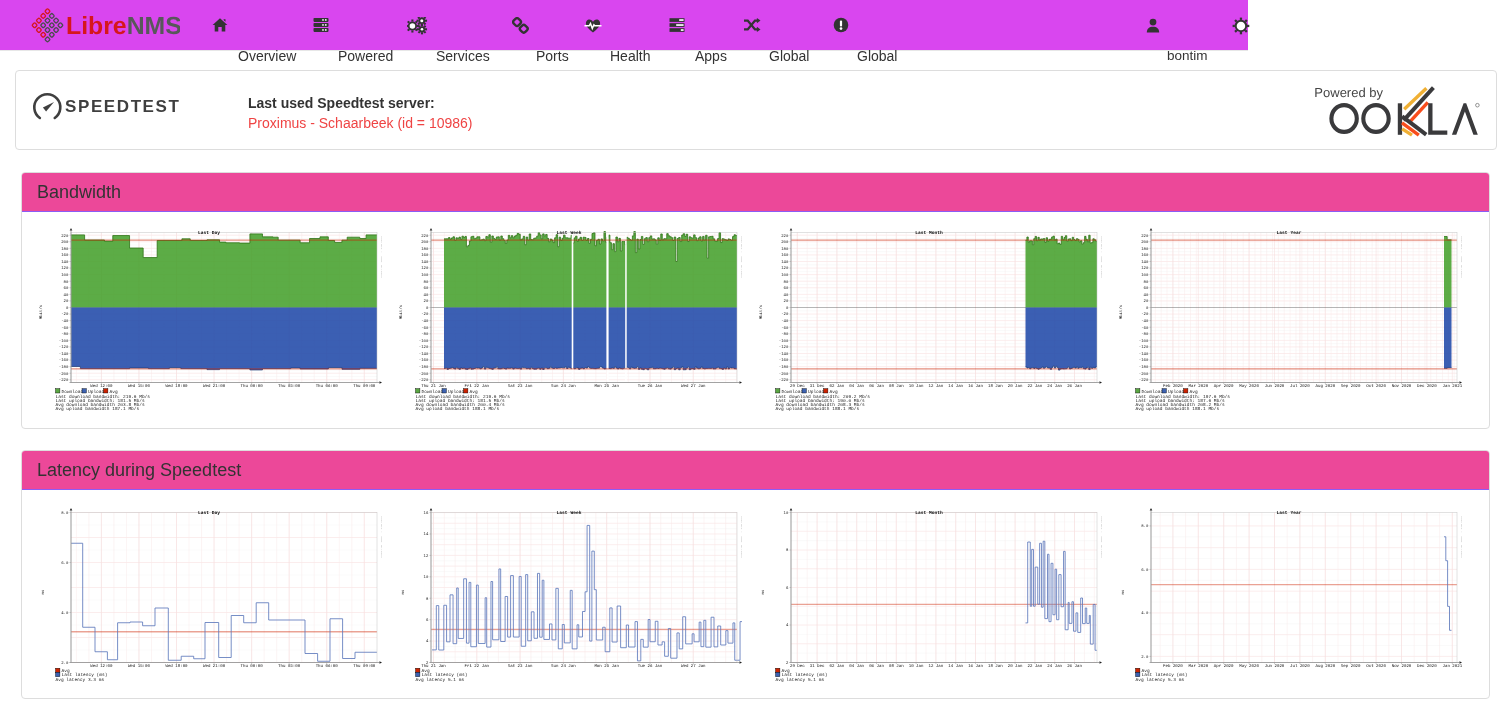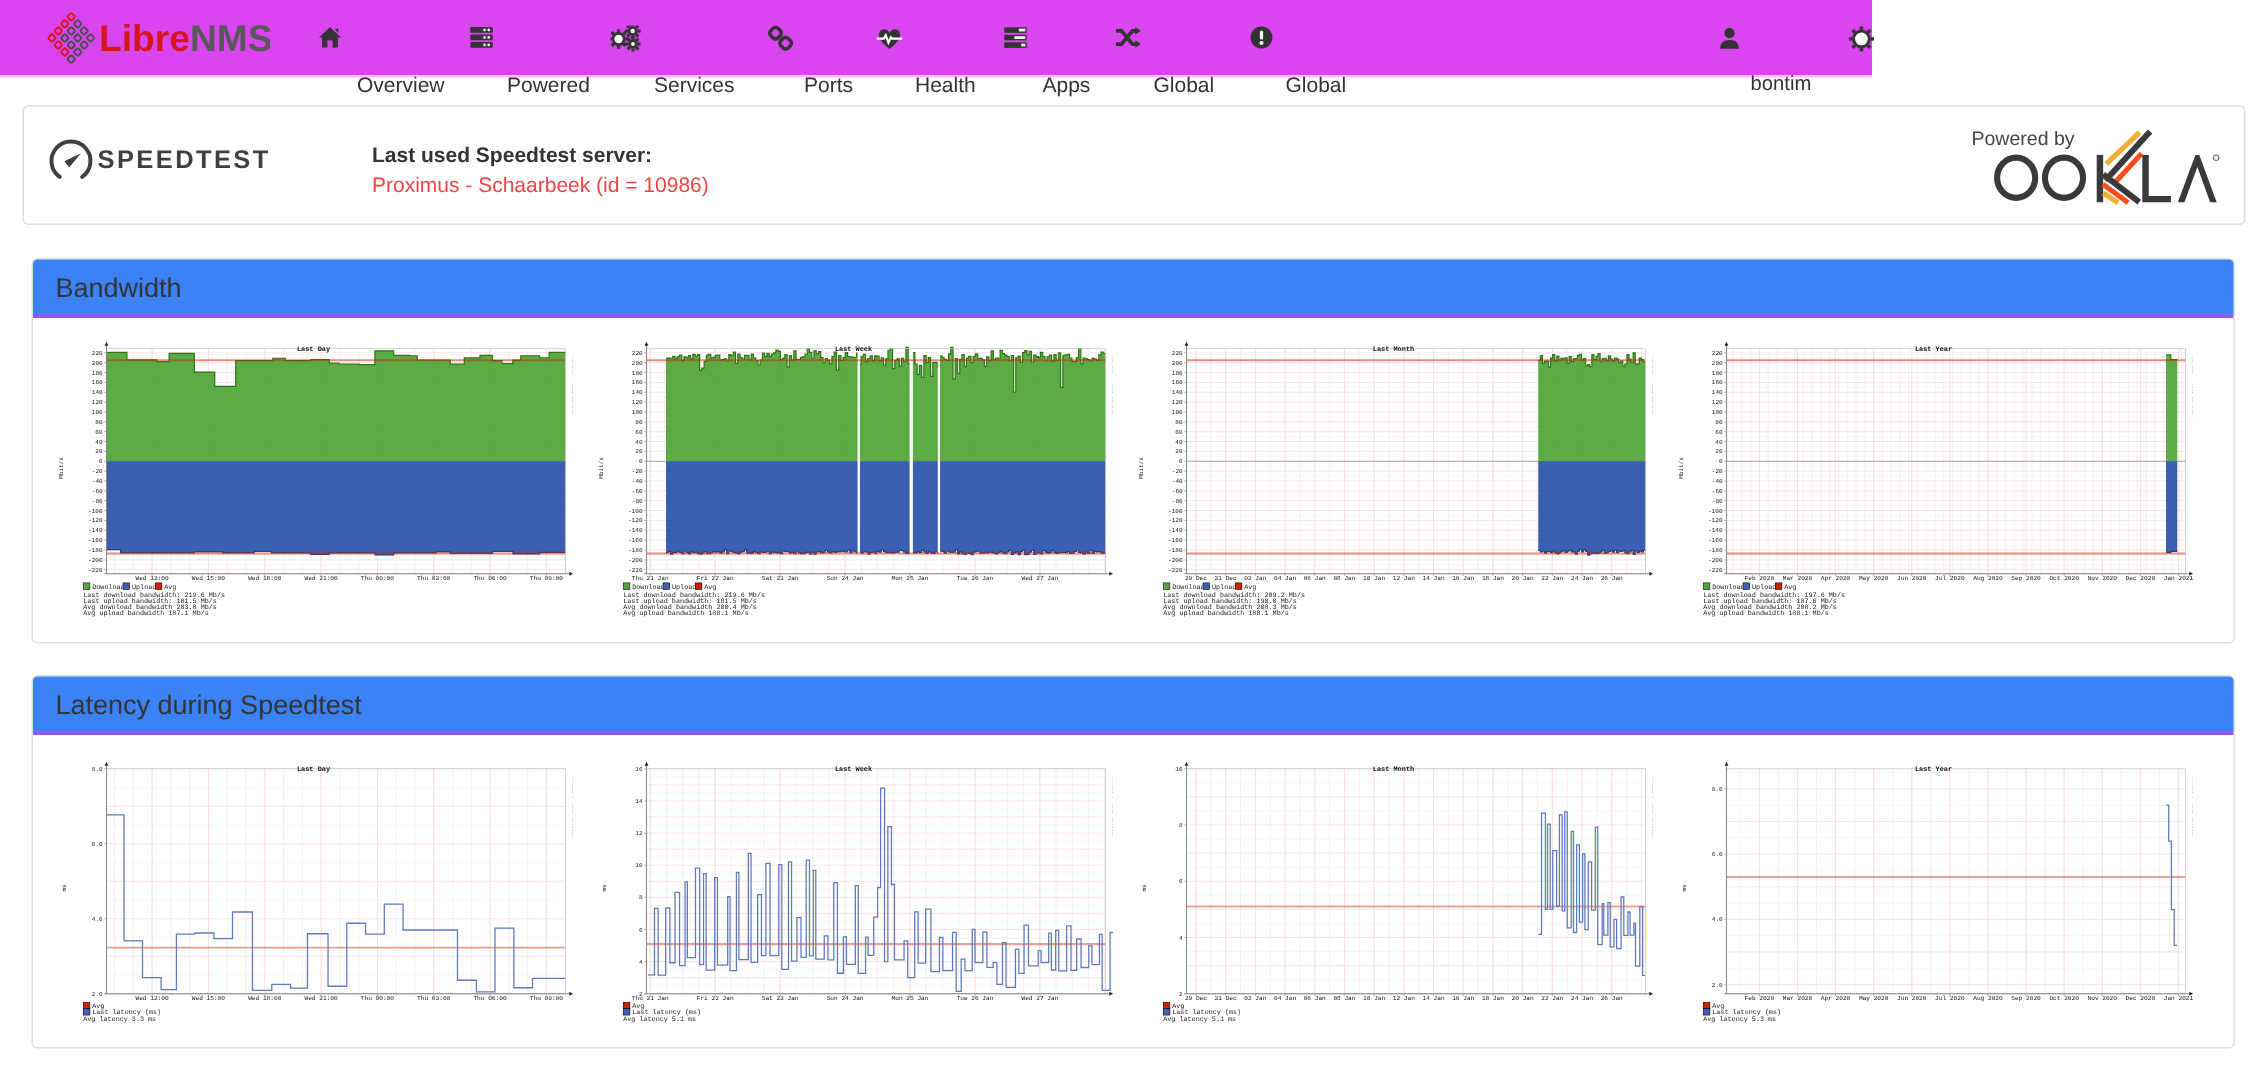--- a/index.html
+++ b/index.html
@@ -1,20 +1,20 @@
 <!DOCTYPE html>
 <html><head><meta charset="utf-8"><title>LibreNMS</title><style>
 * { margin:0; padding:0; box-sizing:border-box; -webkit-font-smoothing:antialiased; }
 html,body { width:1512px; height:726px; background:#fff; font-family:"Liberation Sans",sans-serif; overflow:hidden; position:relative; }
 .abs { position:absolute; }
 #navbar { position:absolute; left:0; top:0; width:1248px; height:51px; background:#d946ef; border-bottom:1px solid #e7e7e7; }
 .nico { position:absolute; top:17px; }
 .nlab { position:absolute; top:18px; font-size:14px; color:#333;margin-top:30px; }
 .panel { position:absolute; background:#fff; border:1px solid #ddd; border-radius:4px; }
-.phead { height:39px; background:#3b82f6; border-bottom:3px solid #8b5cf6; border-radius:3px 3px 0 0; font-size:18px; color:#333; padding:9px 0 0 15px; }
+.phead { height:39px; background:#ec4899; border-bottom:1px solid #8b5cf6; border-radius:3px 3px 0 0; font-size:18px; color:#333; padding:9px 0 0 15px; }
 .gsearch { position:absolute; left:1273px; top:15px; width:224px; height:29px; border:1px solid #ccc; border-radius:4px; background:#fff; color:#999; font-size:14px; padding:5px 0 0 12px; }
 svg { display:block; } svg text { text-rendering:geometricPrecision; }
 </style></head>
 <body>
 <div id="navbar">
   <div class="abs" style="left:0px;top:1px">
       <svg width="180" height="49" viewBox="0 0 180 49">
         <rect x="45.55" y="8.25" width="3.9" height="3.9" rx="1.1" fill="none" stroke="#d6161d" stroke-width="1.3" transform="rotate(45 47.5 10.2)"></rect>
         <rect x="49.85" y="12.95" width="3.9" height="3.9" rx="1.1" fill="none" stroke="#4b4b4d" stroke-width="1.3" transform="rotate(45 51.8 14.9)"></rect>
         <rect x="54.15" y="17.65" width="3.9" height="3.9" rx="1.1" fill="none" stroke="#4b4b4d" stroke-width="1.3" transform="rotate(45 56.1 19.6)"></rect>

